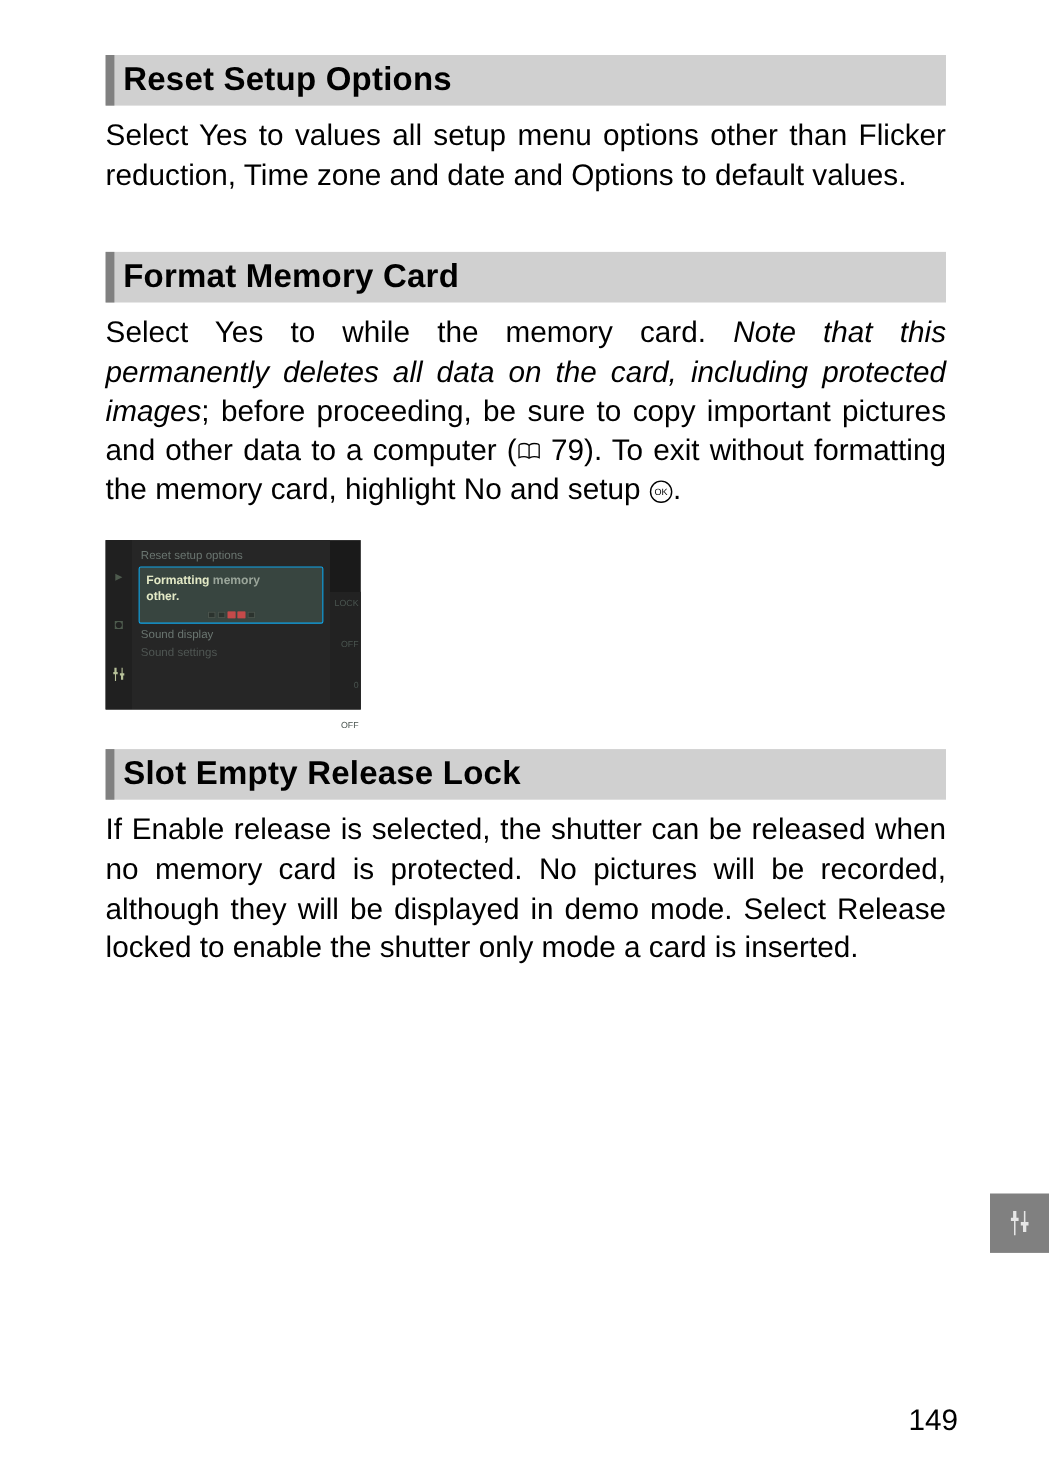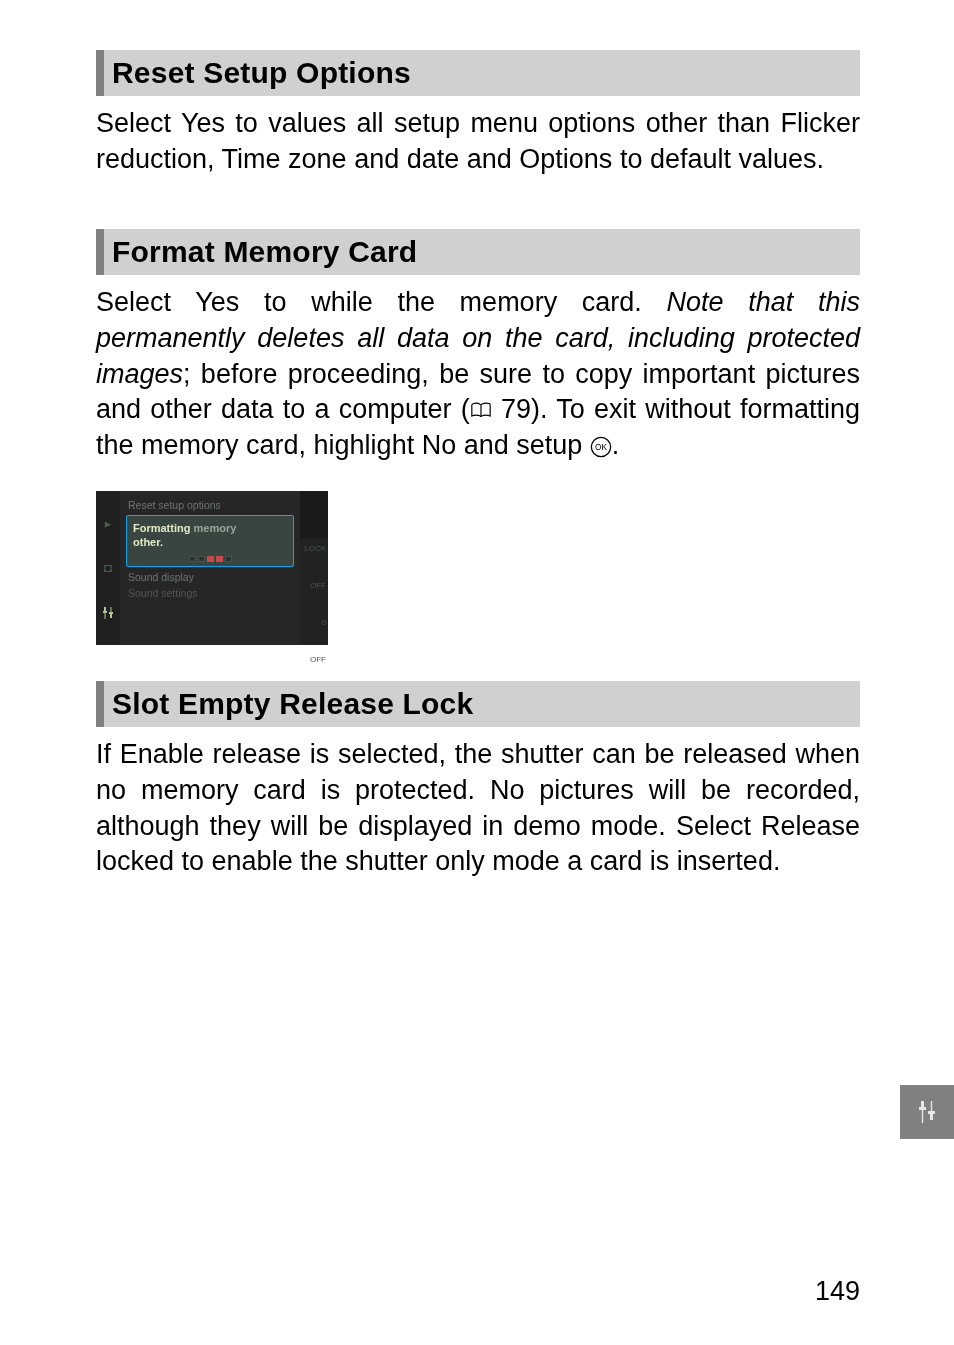--- a/index.html
+++ b/index.html
@@ -131,21 +131,21 @@
     width: 54px;
     height: 54px;
     background: #808080;
     display: flex;
     align-items: center;
     justify-content: center;
   }
   .wrench-icon { width: 26px; height: 26px; }
   .page-num {
     position: absolute;
-    right: 94px;
+    right: 83px;
     bottom: 38px;
     font-size: 27px;
     margin-top: 48px;
   }
   .gap-top { margin-top: 52px; }
 </style>
 </head>
 <body>
 
 <div class="section-header">Reset Setup Options</div>

